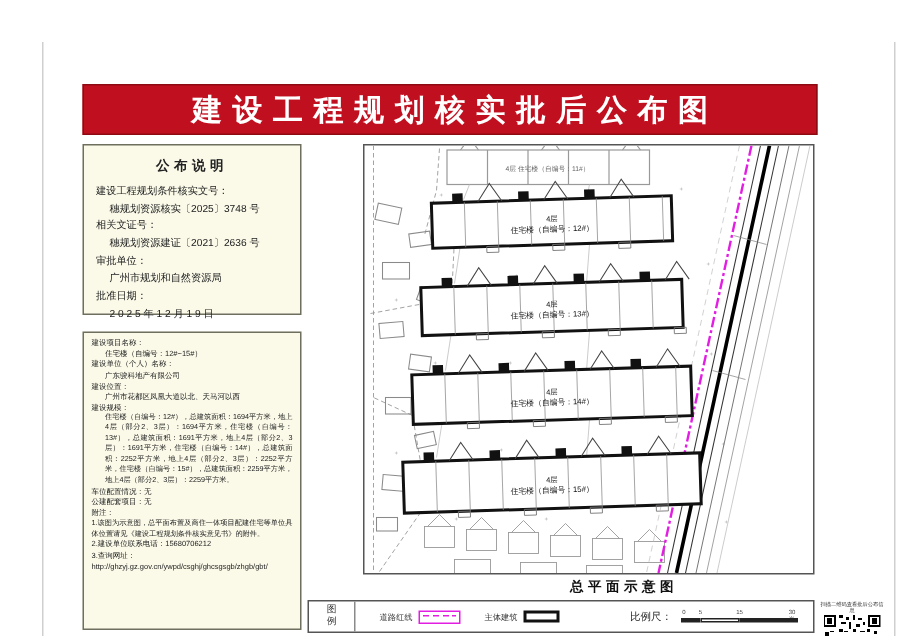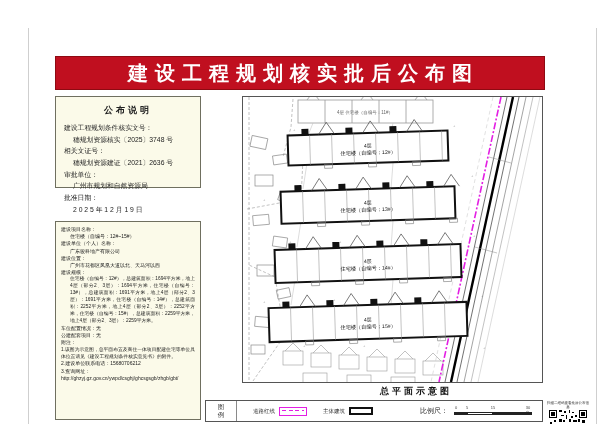--- a/index.html
+++ b/index.html
@@ -7,21 +7,21 @@
         font-family:"Liberation Sans","DejaVu Sans",sans-serif;color:#222;margin-top:28px;}
   .edge{position:absolute;background:#cfcfcf;}
   .bottom-rule{position:absolute;left:0;top:400px;width:600px;height:2px;background:#9a9a9a;}
   .bottom-rule2{position:absolute;left:0;top:405px;width:600px;height:1px;background:#dcdcdc;}
 
   .banner{position:absolute;left:55px;top:28px;width:490px;height:34px;background:#c00f1f;
           border:1px solid #8e0a12;box-sizing:border-box;display:flex;align-items:center;justify-content:center;}
   .banner h1{margin:0 -7px 0 0;color:#fff;font-size:20px;font-weight:bold;letter-spacing:7px;white-space:nowrap;}
 
   .panel{position:absolute;background:#fbfae9;border:1px solid #6f6f5f;box-sizing:border-box;}
-  #notice{left:55px;top:68px;width:146px;height:92px;padding:7px 8px 0 8px;}
+  #notice{left:55px;top:68px;width:146px;height:114px;padding:7px 8px 0 8px;}
   #notice .hd{text-align:center;font-size:9px;font-weight:bold;letter-spacing:3px;margin-bottom:5px;}
   #notice .ln{font-size:6.8px;line-height:1.72;white-space:nowrap;overflow:hidden;}
   #info{left:55px;top:193px;width:146px;height:199px;padding:4px 5px 0 5px;overflow:hidden;}
   #info .ln{font-size:5px;line-height:1.44;}
   #info .para{font-size:4.8px;line-height:1.45;text-align:justify;}
   .ind{padding-left:9px;}
 
   #plan{position:absolute;left:242px;top:68px;width:301px;height:287px;border:1px solid #555;
         box-sizing:border-box;background:#fff;overflow:hidden;}
   #plan svg{display:block;}

